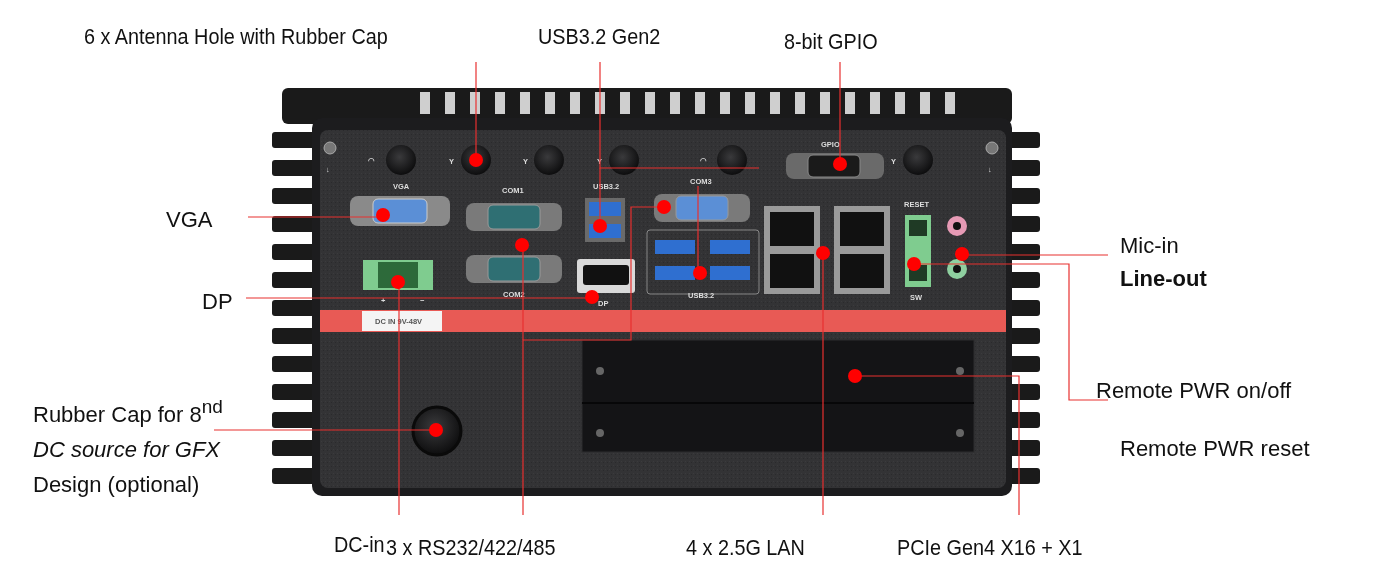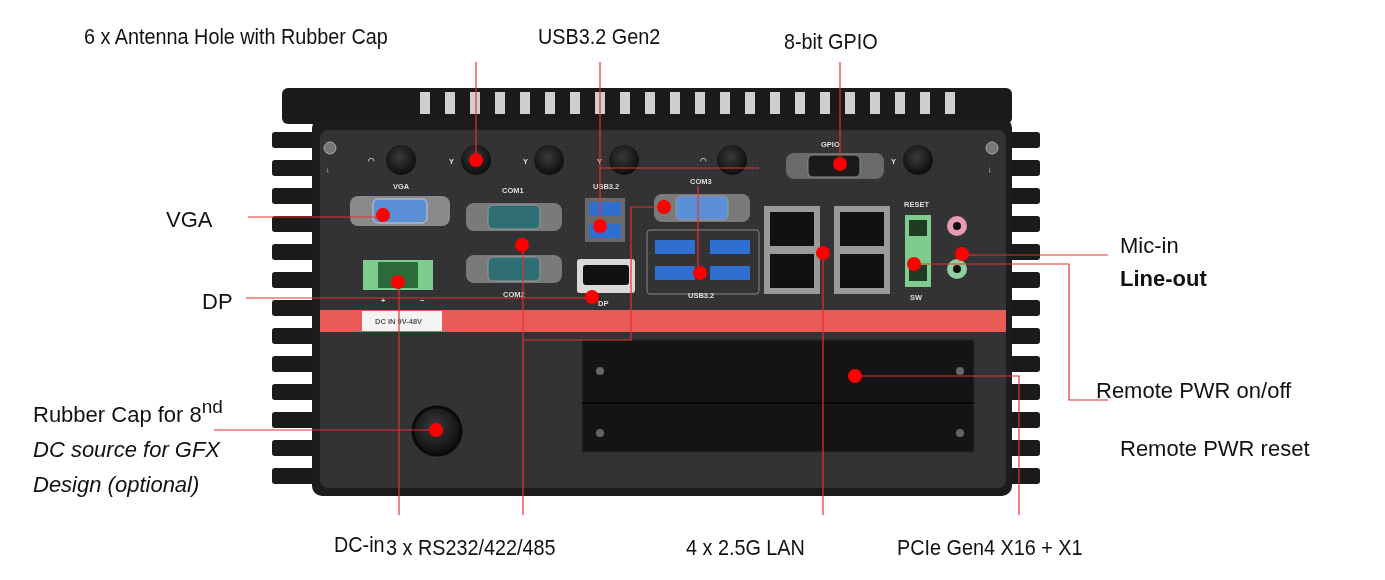--- a/index.html
+++ b/index.html
@@ -226,21 +226,21 @@
 <div class="lbl cond" style="left:538px;top:22px;">USB3.2 Gen2</div>
 <div class="lbl cond" style="left:784px;top:27px;">8-bit GPIO</div>
 
 <div class="lbl" style="left:166px;top:205px;">VGA</div>
 <div class="lbl" style="left:202px;top:287px;">DP</div>
 
 <div class="lbl" style="left:33px;top:400px;">
   <span>Rubber Cap for 8</span><sup>nd</sup>
 </div>
 <div class="lbl" style="left:33px;top:435px;font-style:italic;">DC source for GFX</div>
-<div class="lbl" style="left:33px;top:470px;font-style:italic;">Design (optional)</div>
+<div class="lbl" style="left:33px;top:470px;">Design (optional)</div>
 
 <div class="lbl" style="left:1120px;top:231px;">Mic-in</div>
 <div class="lbl" style="left:1120px;top:264px;font-weight:bold;">Line-out</div>
 <div class="lbl" style="left:1096px;top:376px;">Remote PWR on/off</div>
 <div class="lbl" style="left:1120px;top:410px;margin-top:24px;">Remote PWR reset</div>
 
 <div class="lbl cond" style="left:334px;top:530px;">DC-in</div>
 <div class="lbl cond" style="left:386px;top:533px;">3 x RS232/422/485</div>
 <div class="lbl cond" style="left:686px;top:533px;">4 x 2.5G LAN</div>
 <div class="lbl cond" style="left:897px;top:533px;">PCIe Gen4 X16 + X1</div>

